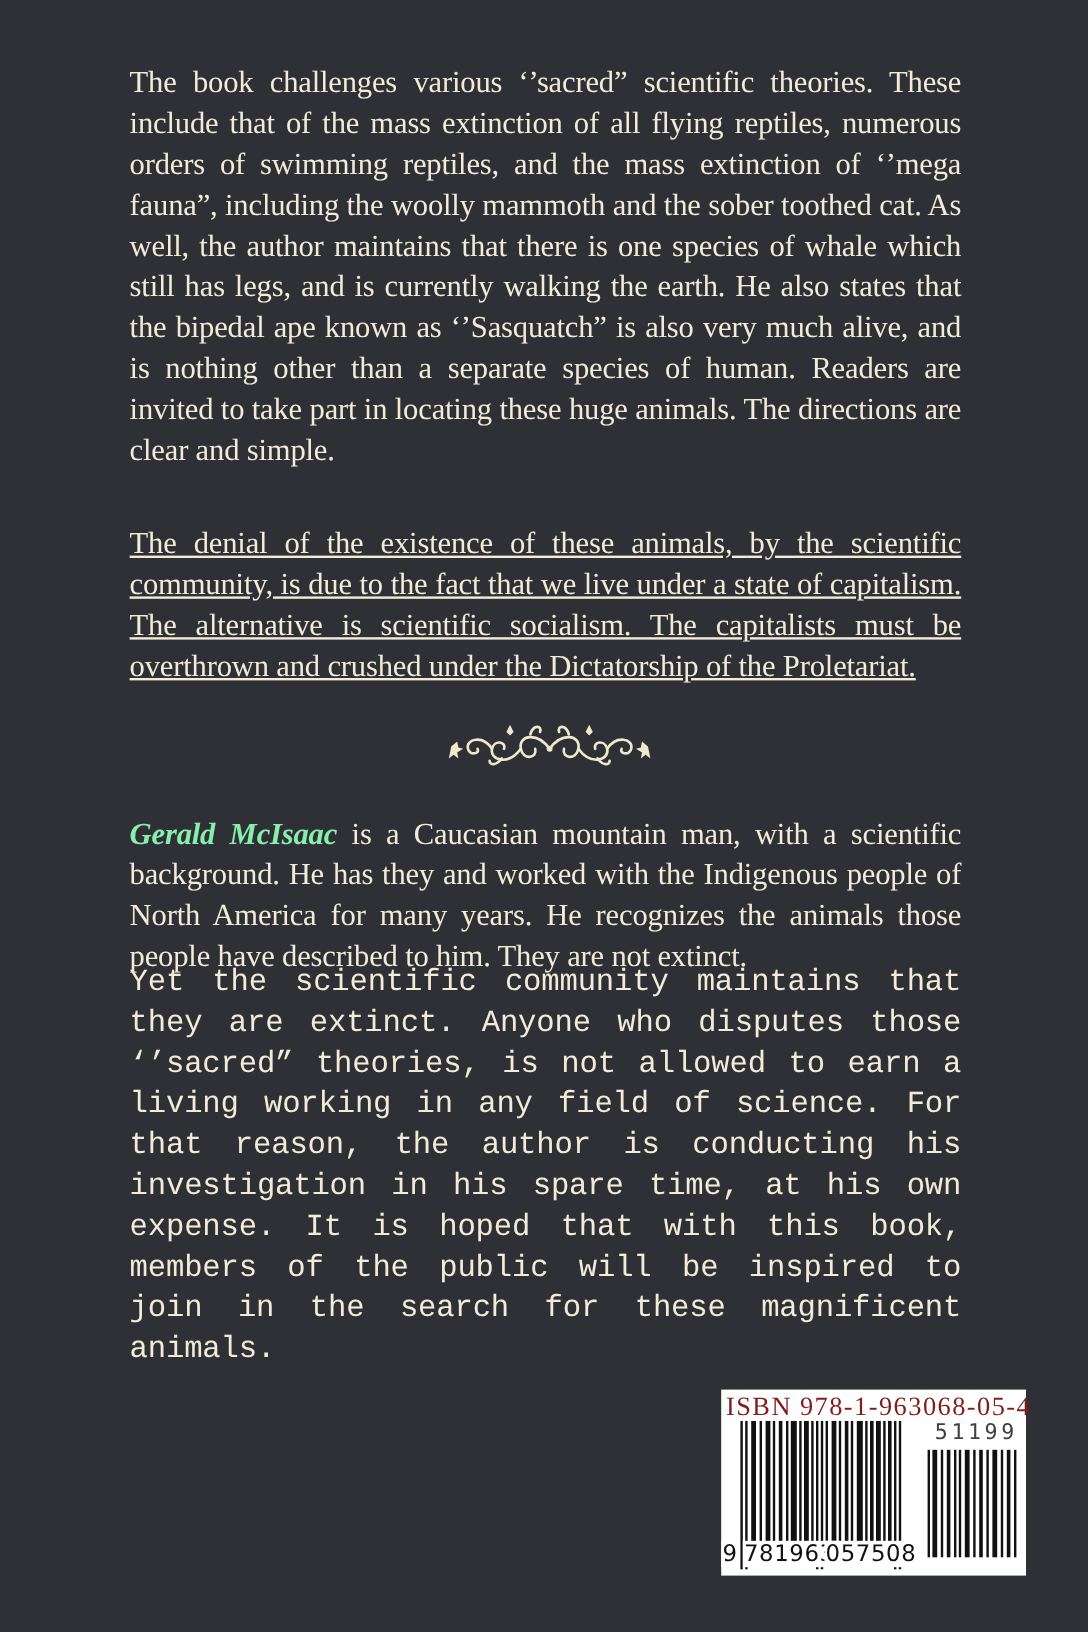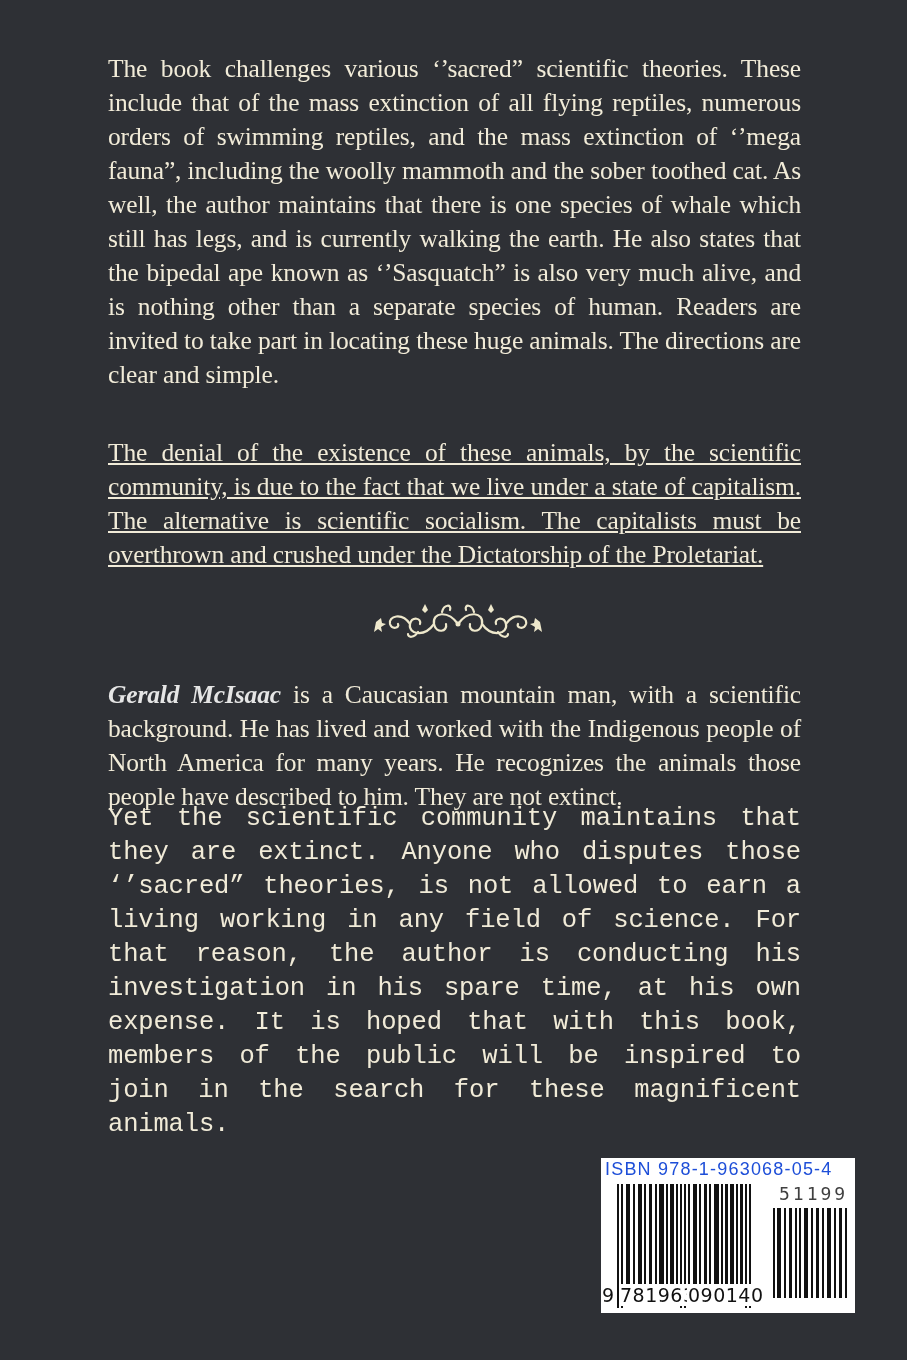--- a/index.html
+++ b/index.html
@@ -26,21 +26,21 @@
     line-height: 34px;
     text-align: justify;
     margin: 0;
     letter-spacing: -0.15px;
   }
   #p1 { top: 52px; }
   #p2 { top: 436px; text-decoration: underline; }
   #p3 { top: 678px; }
   #p4 { top: 802px; font-family: Liberation Mono, monospace; }
   .author-name {
-    color: #e5e5e5;
+    color: #86efac;
     font-style: italic;
     font-weight: bold;
   }
   .ornament {
     position: absolute;
     left: 362px;
     top: 598px;
     width: 192px;
     height: 46px;
   }
@@ -49,24 +49,24 @@
     left: 601px;
     top: 1158px;
     width: 254px;
     height: 155px;
     background: #ffffff;
   }
   .isbn-text {
     position: absolute;
     left: 4px;
     top: 1px;
-    font-family: Liberation Sans, sans-serif;
-    font-size: 18px;
+    font-family: Liberation Serif, serif;
+    font-size: 22px;
     letter-spacing: 1.2px;
-    color: #1d4ed8;
+    color: #7f1d1d;
     white-space: nowrap;
   }
   .price-text {
     position: absolute;
     left: 178px;
     top: 25px;
     font-family: "DejaVu Sans Mono", "Liberation Mono", monospace;
     font-size: 18px;
     letter-spacing: 3px;
     color: #404040;
@@ -126,21 +126,21 @@
     </g>
     <g fill="#eee8cc">
       <circle cx="96" cy="26" r="2.5"></circle>
       <path d="M14 24 l5 -4 l1 5 l4 1 l-5 3 l1 5 l-4 -3 l-4 3 l1 -5 z"></path>
       <path d="M178 24 l-5 -4 l-1 5 l-4 1 l5 3 l-1 5 l4 -3 l4 3 l-1 -5 z"></path>
       <path d="M60 12 l3 -6 l3 6 l-3 3 z"></path>
       <path d="M126 12 l3 -6 l3 6 l-3 3 z"></path>
     </g>
   </svg>
 
-  <p class="blurb" id="p3"><span class="author-name">Gerald McIsaac</span><span> is a Caucasian mountain man, with a scientific background. He has lived and worked with the Indigenous people of North America for many years. He recognizes the animals those people have described to him. They are not extinct.</span></p>
+  <p class="blurb" id="p3"><span class="author-name">Gerald McIsaac</span><span> is a Caucasian mountain man, with a scientific background. He has they and worked with the Indigenous people of North America for many years. He recognizes the animals those people have described to him. They are not extinct.</span></p>
 
   <p class="blurb" id="p4">Yet the scientific community maintains that they are extinct. Anyone who disputes those ‘’sacred” theories, is not allowed to earn a living working in any field of science. For that reason, the author is conducting his investigation in his spare time, at his own expense. It is hoped that with this book, members of the public will be inspired to join in the search for these magnificent animals.</p>
 
   <div class="barcode-box">
     <div class="isbn-text">ISBN 978-1-963068-05-4</div>
     <div class="price-text">51199</div>
 
     <svg class="main-bars" viewBox="0 0 148 124" preserveAspectRatio="none" xmlns="http://www.w3.org/2000/svg">
       <g fill="#111">
         <rect x="8" y="0" width="2" height="124"></rect>
@@ -188,17 +188,17 @@
         <rect x="56" y="0" width="4" height="90"></rect>
         <rect x="63" y="0" width="2" height="90"></rect>
         <rect x="68" y="0" width="3" height="90"></rect>
         <rect x="74" y="0" width="2" height="90"></rect>
       </g>
     </svg>
 
     <div class="ean-digits">
       <span class="ean-first">9</span>
       <span class="ean-left">781963</span>
-      <span class="ean-right">090140</span>
+      <span class="ean-right">057508</span>
     </div>
   </div>
 
 </div>
 
 </body></html>

